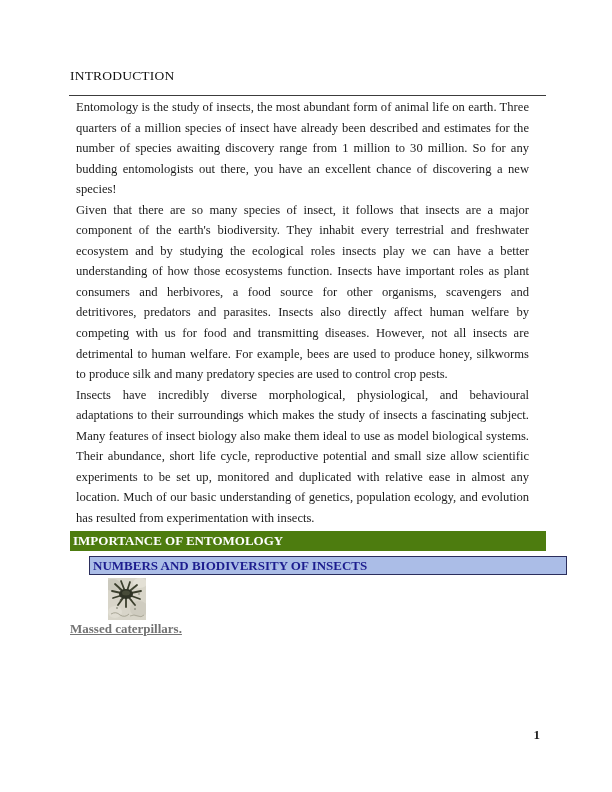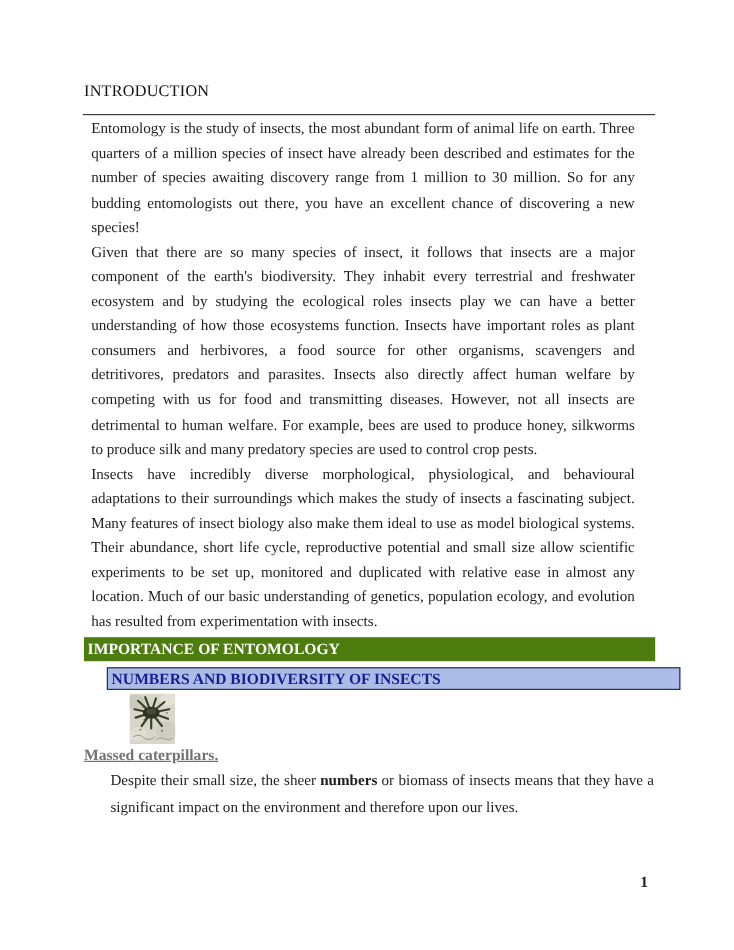--- a/index.html
+++ b/index.html
@@ -161,17 +161,16 @@
       <ellipse cx="18" cy="16" rx="7" ry="5" fill="#2f3325"></ellipse>
       <ellipse cx="18" cy="15" rx="4" ry="2.5" fill="#474b38"></ellipse>
       <circle cx="9" cy="30" r="0.8" fill="#6a6d5c"></circle>
       <circle cx="27" cy="31" r="0.8" fill="#6a6d5c"></circle>
       <circle cx="31" cy="16" r="0.7" fill="#6a6d5c"></circle>
     </svg>
   </div>
 
   <a class="fig-link" href="#">Massed caterpillars.</a>
 
-  <p class="closing"><span>Despite their small size, the sheer </span><b>numbers</b><span> or biomass of insects means that they have a significant impact on the environment and therefore upon our lives.</span></p>
 
   <div class="page-number">1</div>
 
 </div>
 
 </body></html>

